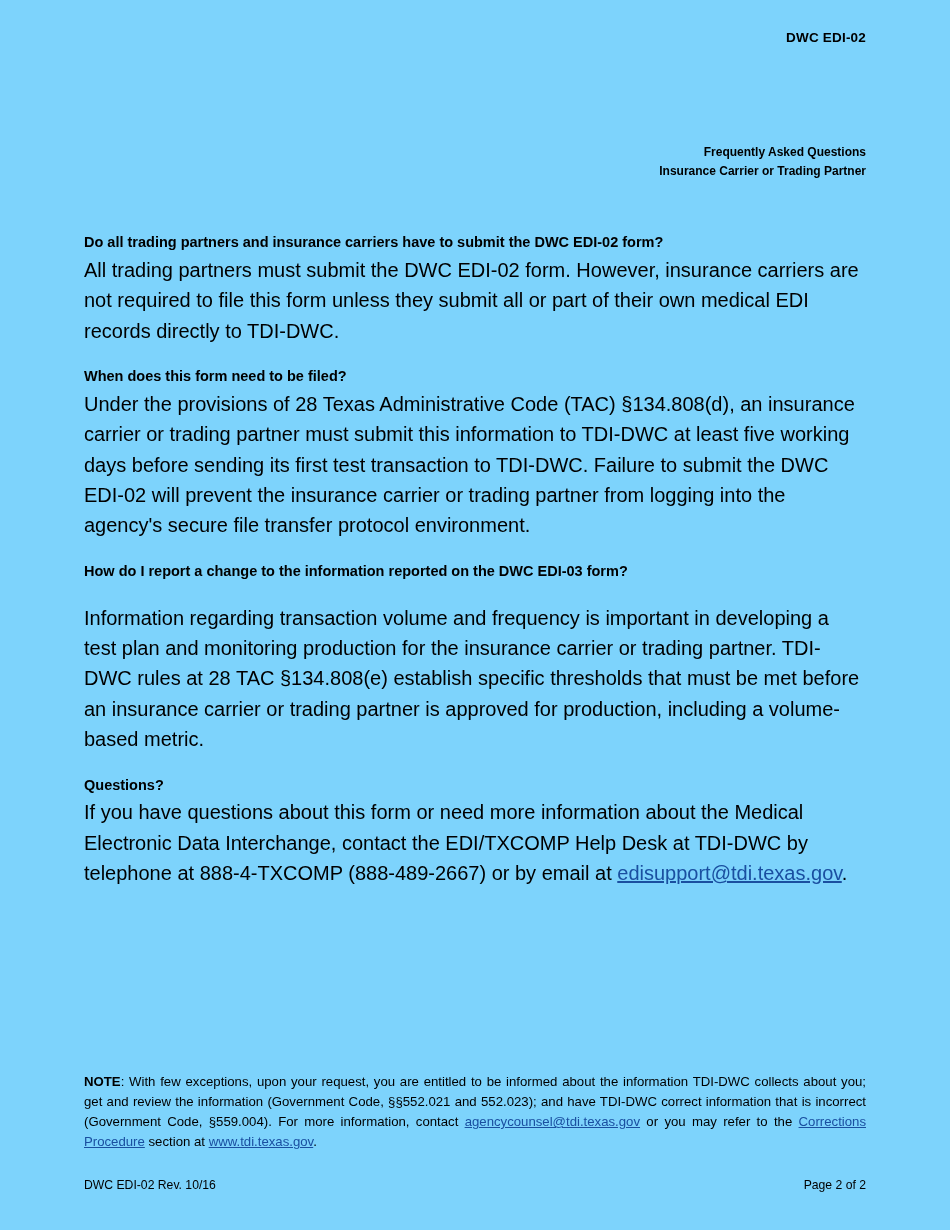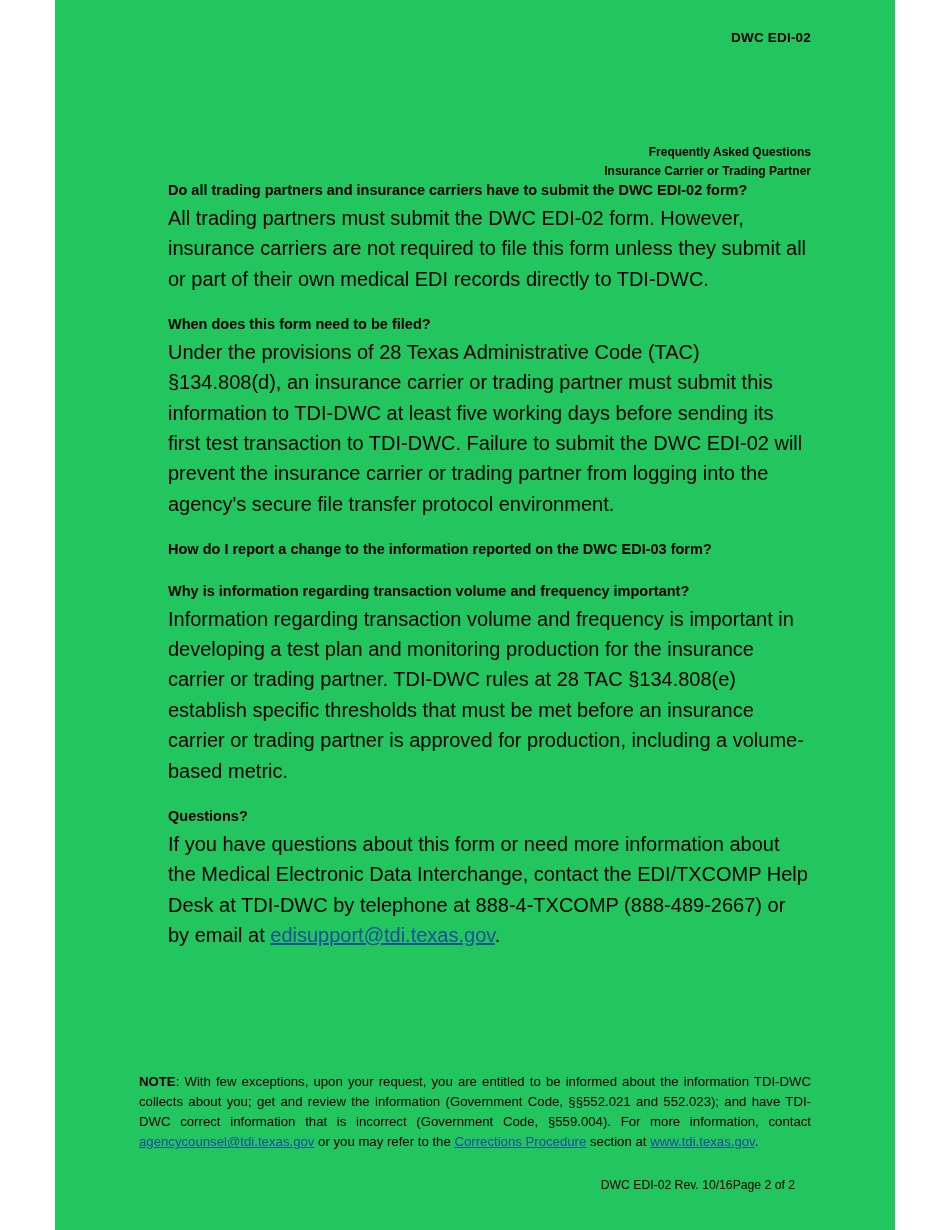--- a/index.html
+++ b/index.html
@@ -6,44 +6,45 @@
     margin: 0;
     padding: 0;
     background: #ffffff;
   }
   body {
     font-family: "Liberation Sans", sans-serif;
     color: #000000;
   }
   .page {
     position: relative;
-    width: 840px;
+    width: 950px;
     height: 1230px;
     margin: 0 auto;
-    background: #22c55e;
+    background: #7dd3fc;
     box-sizing: border-box;
-    padding: 30px 84px 0 113px;
+    padding: 30px 84px 0 84px;
   }
   .doc-code {
     text-align: right;
     font-size: 13.5px;
     font-weight: bold;
     letter-spacing: 0.2px;
   }
   .title-block {
     margin-top: 98px;
     text-align: right;
     font-weight: bold;
     font-size: 12px;
     line-height: 1.55;
   }
   .title-line {
     display: block;
   }
   .faq-list {
+    margin-top: 52px;
   }
   .faq-item {
     margin-bottom: 20px;
   }
   .faq-q {
     font-weight: bold;
     font-size: 14.5px;
     line-height: 1.5;
     margin: 0 0 1px 0;
   }
@@ -65,24 +66,24 @@
     font-size: 13.2px;
     line-height: 1.52;
     text-align: justify;
   }
   .note-label {
     font-weight: bold;
   }
   .footer {
     position: absolute;
     left: 84px;
-    right: 100px;
+    right: 84px;
     bottom: 38px;
     display: flex;
-    justify-content: flex-end;
+    justify-content: space-between;
     font-size: 12.2px;
   }
 </style>
 </head>
 <body>
 
 <div class="page">
 
   <div class="doc-code">DWC EDI-02</div>
 
@@ -101,21 +102,20 @@
     <div class="faq-item">
       <p class="faq-q">When does this form need to be filed?</p>
       <p class="faq-a">Under the provisions of 28 Texas Administrative Code (TAC) §134.808(d), an insurance carrier or trading partner must submit this information to TDI-DWC at least five working days before sending its first test transaction to TDI-DWC. Failure to submit the DWC EDI-02 will prevent the insurance carrier or trading partner from logging into the agency's secure file transfer protocol environment.</p>
     </div>
 
     <div class="faq-item">
       <p class="faq-q">How do I report a change to the information reported on the DWC EDI-03 form?</p>
     </div>
 
     <div class="faq-item">
-      <p class="faq-q">Why is information regarding transaction volume and frequency important?</p>
       <p class="faq-a">Information regarding transaction volume and frequency is important in developing a test plan and monitoring production for the insurance carrier or trading partner. TDI-DWC rules at 28 TAC §134.808(e) establish specific thresholds that must be met before an insurance carrier or trading partner is approved for production, including a volume-based metric.</p>
     </div>
 
     <div class="faq-item">
       <p class="faq-q">Questions?</p>
       <p class="faq-a"><span>If you have questions about this form or need more information about the Medical Electronic Data Interchange, contact the EDI/TXCOMP Help Desk at TDI-DWC by telephone at 888-4-TXCOMP (888-489-2667) or by email at </span><a class="link" href="#">edisupport@tdi.texas.gov</a><span>.</span></p>
     </div>
 
   </div>
 

